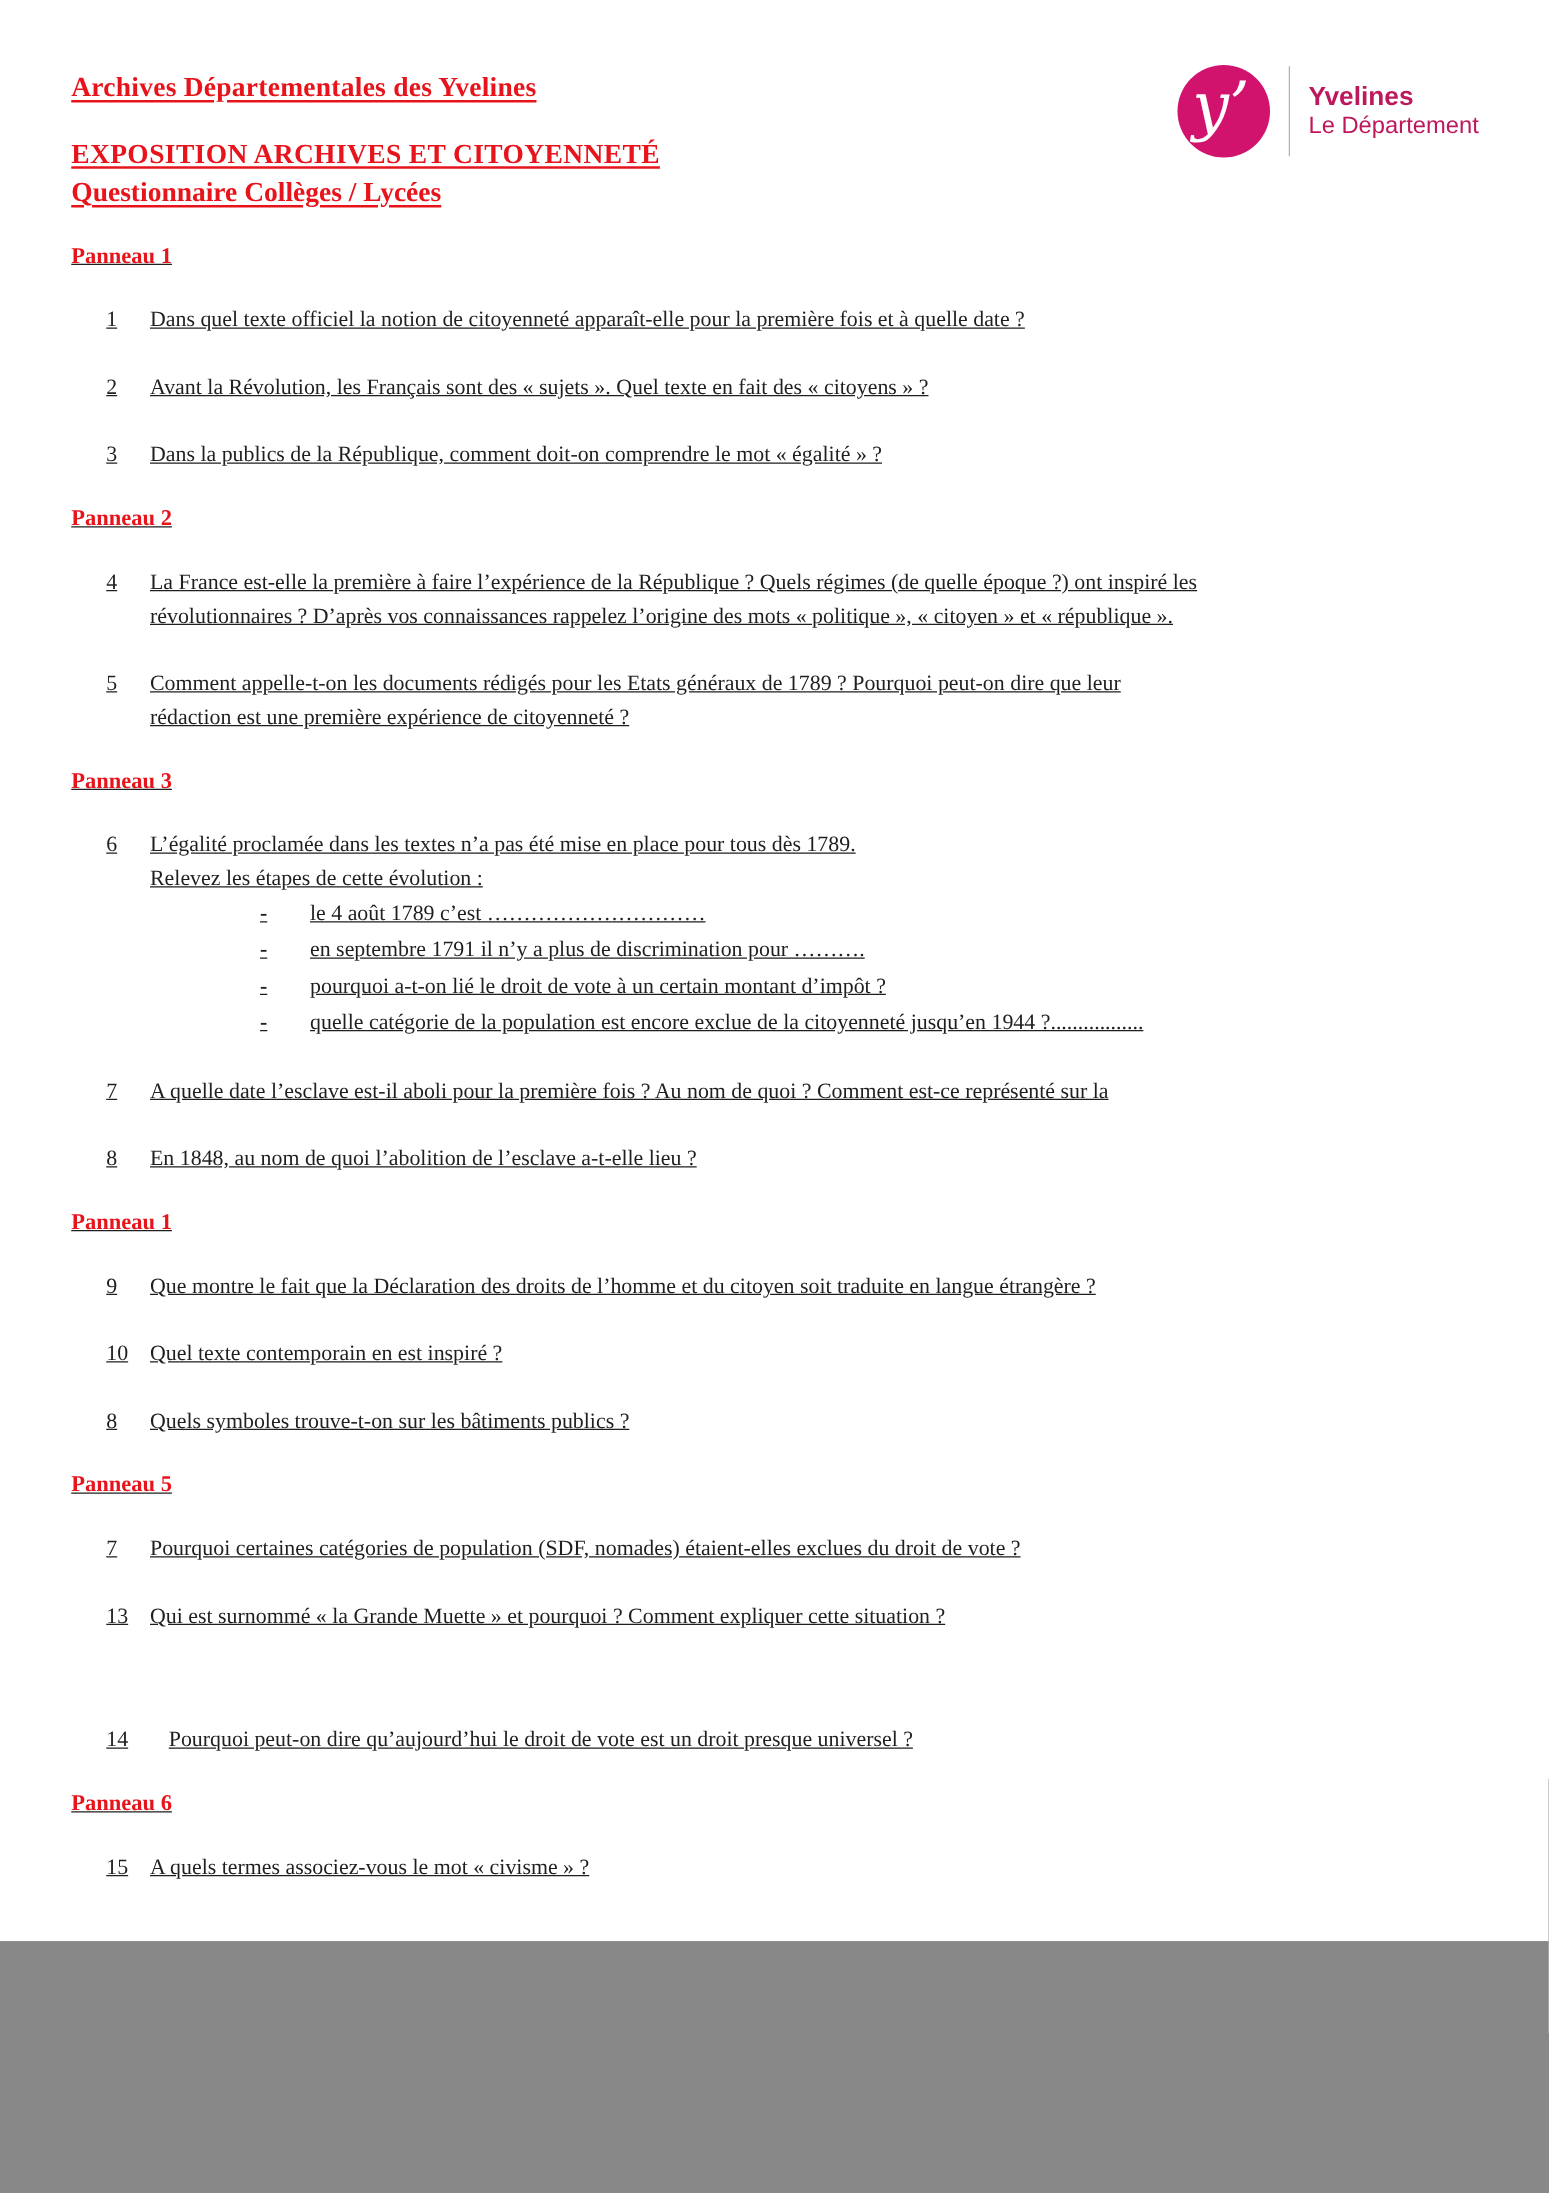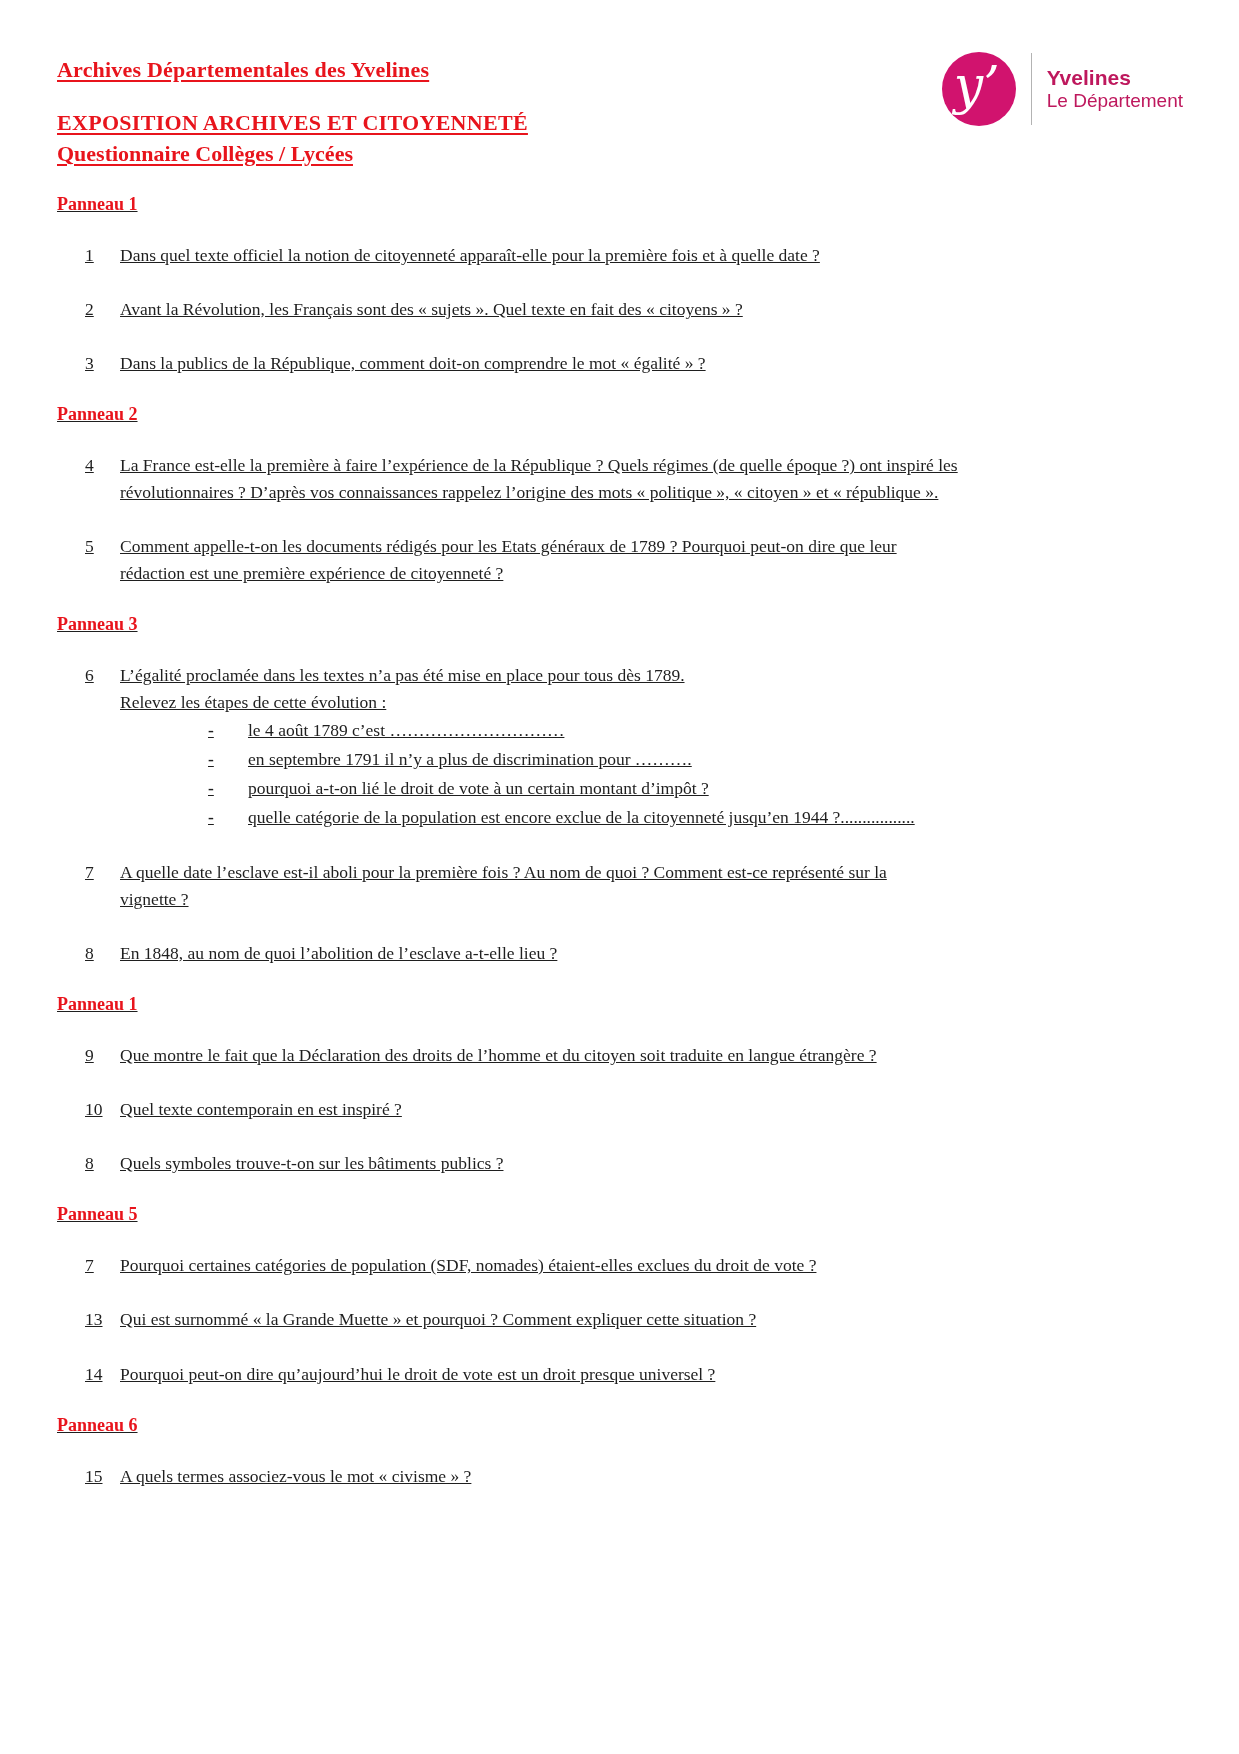--- a/index.html
+++ b/index.html
@@ -1,20 +1,20 @@
 <!DOCTYPE html>
 <html lang="fr" style="--red: #e8141c; --pink: #d1136e; --ink: #1f1f1f; --divider: #b3b3b3;"><head>
 <meta charset="utf-8">
 <style>
   * { margin:0; padding:0; box-sizing:border-box; }
   html,body { background:#888; }
   body { font-family:"Liberation Serif", serif; }
   .page {
     position:relative;
-    width:1239px; height:1754px;
+    width:1239px; height:1553px;
     margin:0 auto;
     background:#ffffff;
     color:var(--ink, #1f1f1f);
     padding:57px 80px 40px 57px;
     overflow:hidden;
   }
   
   .doc-title {
     color:var(--red); font-size:22px; font-weight:bold;
     text-decoration:underline; text-underline-offset:3px;
@@ -50,21 +50,21 @@
   .logo-text { font-family:"Liberation Sans", sans-serif; color:#be185d; }
   .logo-name { font-size:21px; font-weight:bold; line-height:1.15; }
   .logo-tagline { font-size:19px; line-height:1.2; }
   
   .questionnaire { margin-top:24px; }
   .section { margin-top:26px;text-decoration:underline; }
   .panel-heading {
     color:var(--red); font-size:18px; font-weight:bold; line-height:22px;
   }
   .q-row { display:flex; margin-top:27px; font-size:17.5px; line-height:27px; }
-  .q-row.extra-space { margin-top:28px; }
+  .q-row.extra-space { margin-top:72px;gap:15px; }
   .q-num { padding-left:28px; width:63px; flex:0 0 63px; }
   .q-text { flex:1; max-width:950px; }
   .q-line { line-height:27px; }
   .bullet { display:flex; line-height:29px; }
   .b-dash { margin-left:88px; width:40px; flex:0 0 40px; font-weight:bold; }
   .b-text { flex:1; }
 </style>
 </head>
 <body>
 
@@ -155,21 +155,20 @@
               <div class="bullet">
     <span class="b-dash">-</span>
     <span class="b-text">quelle catégorie de la population est encore exclue de la citoyenneté jusqu’en 1944 ?.................</span>
   </div>
             </div>
   </div>
           <div class="q-row">
     <div class="q-num">7</div>
     <div class="q-text">
               <div class="q-line">A quelle date l’esclave est-il aboli pour la première fois ? Au nom de quoi ? Comment est-ce représenté sur la</div>
-              <div class="q-line">vignette ?</div>
             </div>
   </div>
           <div class="q-row">
     <div class="q-num">8</div>
     <div class="q-text">
               <div class="q-line">En 1848, au nom de quoi l’abolition de l’esclave a-t-elle lieu ?</div>
             </div>
   </div>
         </div>
   </section>

